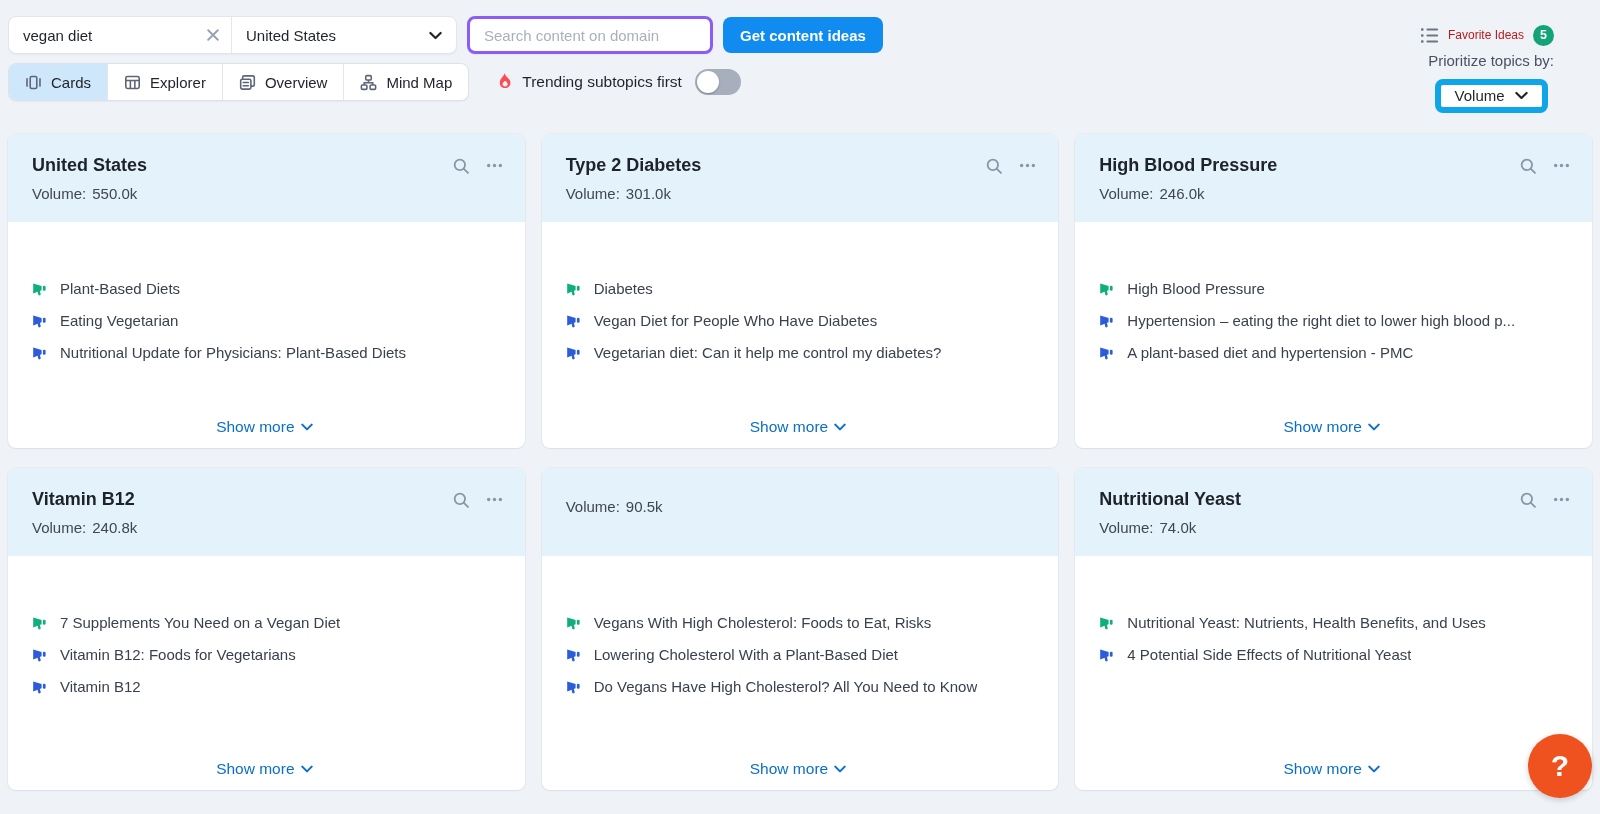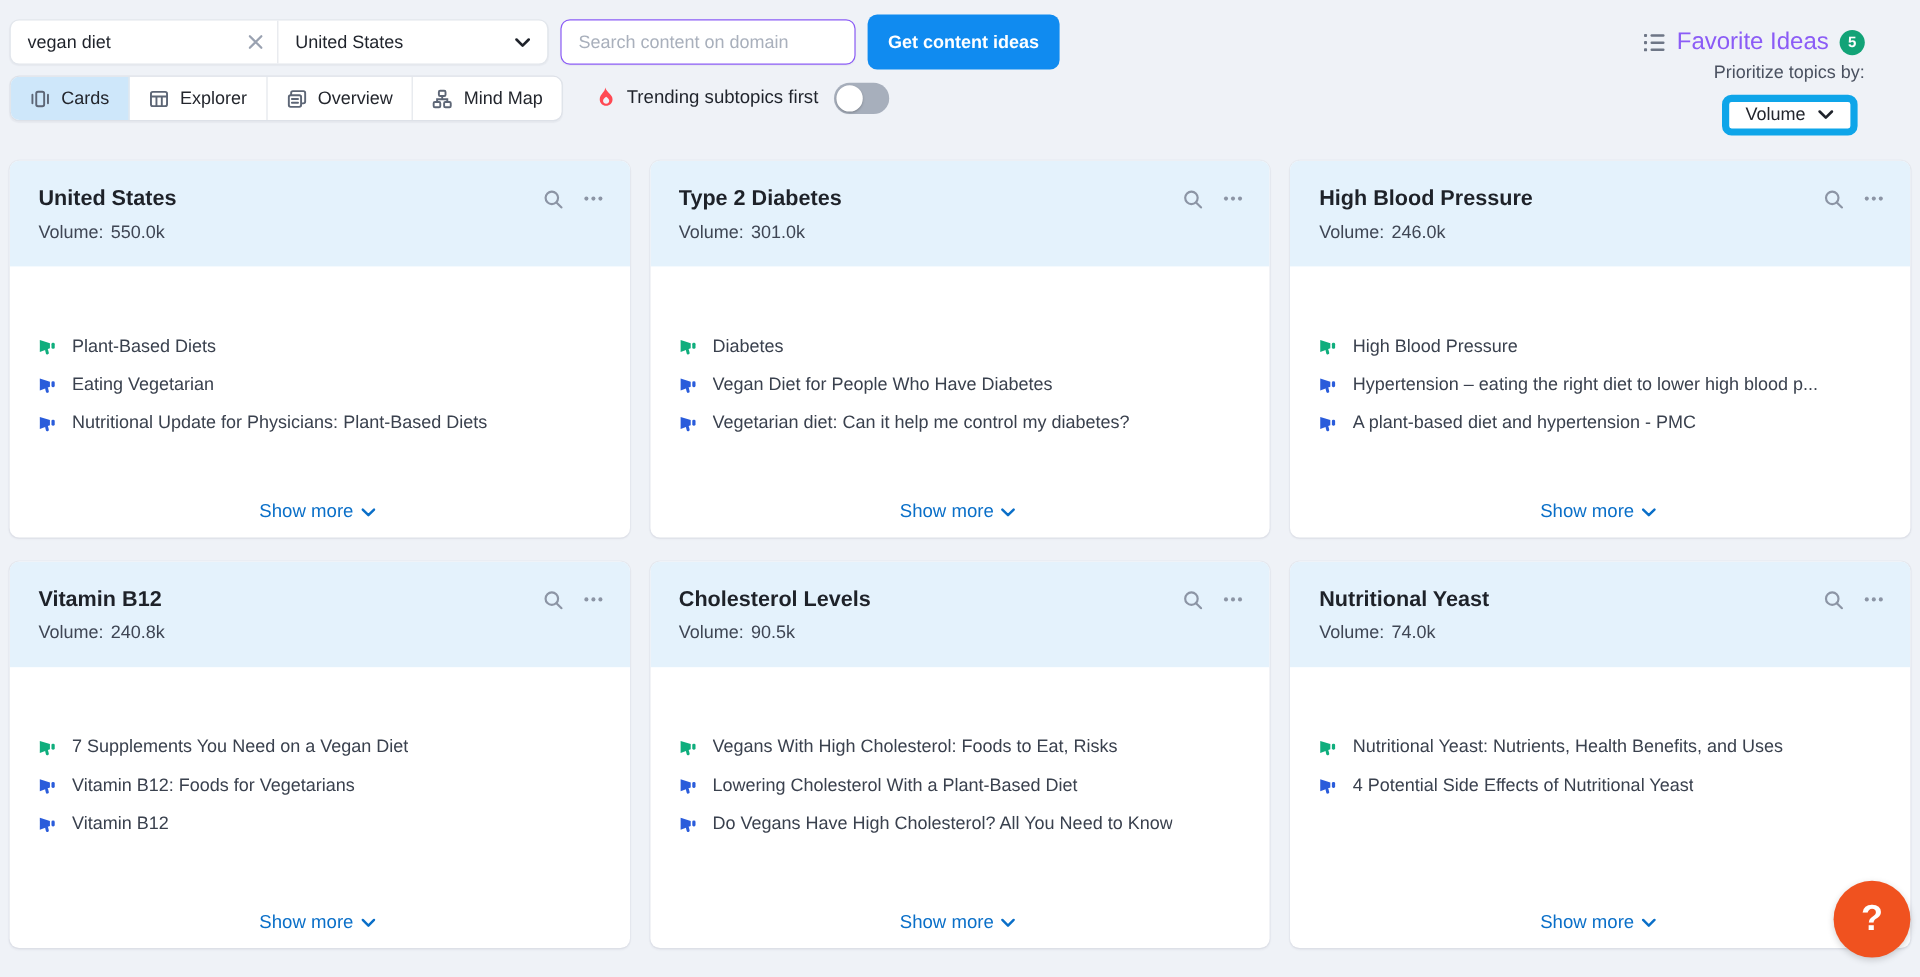--- a/index.html
+++ b/index.html
@@ -17,32 +17,32 @@
   }
   .combo-seg { display:flex; align-items:center; }
   .kw-seg { width:222px; padding:0 12px 0 14px; }
   .kw-input { border:none; outline:none; flex:1; font:15px "Liberation Sans",sans-serif; color:#1F232B; background:transparent; min-width:0; }
   .icon-btn { display:flex; align-items:center; justify-content:center; cursor:pointer; background:none; border:none; }
   .seg-divider { width:1px; background:#E4E7EC; }
   .country-seg { width:224px; padding:0 14px; justify-content:space-between; cursor:pointer; }
   .country-label { font-size:15px; color:#1F232B; }
   .domain-input {
     margin-left:10px; width:246px; height:38px; background:#fff;
-    border:1px solid #8b5cf6; border-radius:8px; padding:0 14px;
+    border:3px solid #8b5cf6; border-radius:8px; padding:0 14px;
     font:15px "Liberation Sans",sans-serif; color:#1F232B; outline:none;
     box-shadow:0 1px 1px rgba(25,35,55,.04);
   }
   .domain-input::placeholder { color:#A9B0BC; }
   .primary-btn {
-    margin-left:10px; height:46px; padding:0 17px; border:none; border-radius:8px;
+    margin-left:10px; height:36px; padding:0 17px; border:none; border-radius:8px;
     background:#108BF0; color:#fff; font:bold 15px "Liberation Sans",sans-serif; cursor:pointer;
   }
   .spacer { flex:1; }
   .favorites { display:flex; align-items:center; gap:9px; cursor:pointer; }
-  .favorites-label { font-size:20px; color:#8b5cf6; }
+  .favorites-label { font-size:12px; color:#b91c1c; }
   .count-badge {
     width:21px; height:21px; border-radius:50%; background:#12A377; color:#fff;
     font-size:12.5px; font-weight:bold; display:flex; align-items:center; justify-content:center;
   }
   
   .view-bar { display:flex; align-items:center; padding:17px 46px 0 8px; height:55px; }
   .segmented {
     display:flex; background:#fff; border:1px solid #DDE1E8; border-radius:8px;
     height:38px; overflow:hidden; box-shadow:0 1px 1px rgba(25,35,55,.04);
   }
@@ -448,35 +448,20 @@
         <span>Show more</span>
         <svg width="12" height="8" viewBox="0 0 11.2 7.2" style="color:#0A6FC8">
             <use href="#def-chevron"></use>
           </svg>
       </button>
     </div>
   </div>
 
   <div class="card">
     <div class="card-head">
-      <div class="card-head-row">
-        <div class="card-title">Cholesterol Levels</div>
-        <div class="card-actions">
-          <button class="icon-btn" style="color:#8C95A5">
-            <svg width="17" height="17" viewBox="0 0 16 16">
-                <use href="#def-search"></use>
-              </svg>
-            </button>
-          <button class="icon-btn" style="color:#8C95A5">
-            <svg width="17" height="17" viewBox="0 0 16 16">
-                <use href="#def-dots"></use>
-              </svg>
-            </button>
-        </div>
-      </div>
       <div class="card-volume">
         <span class="vol-label">Volume:</span><span>90.5k</span>
       </div>
     </div>
     <div class="card-body">
       <div class="items">
         <div class="item">
           <span class="mega green">
               <svg width="16" height="16" viewBox="0 0 16 16">
                 <use href="#def-megaphone"></use>

